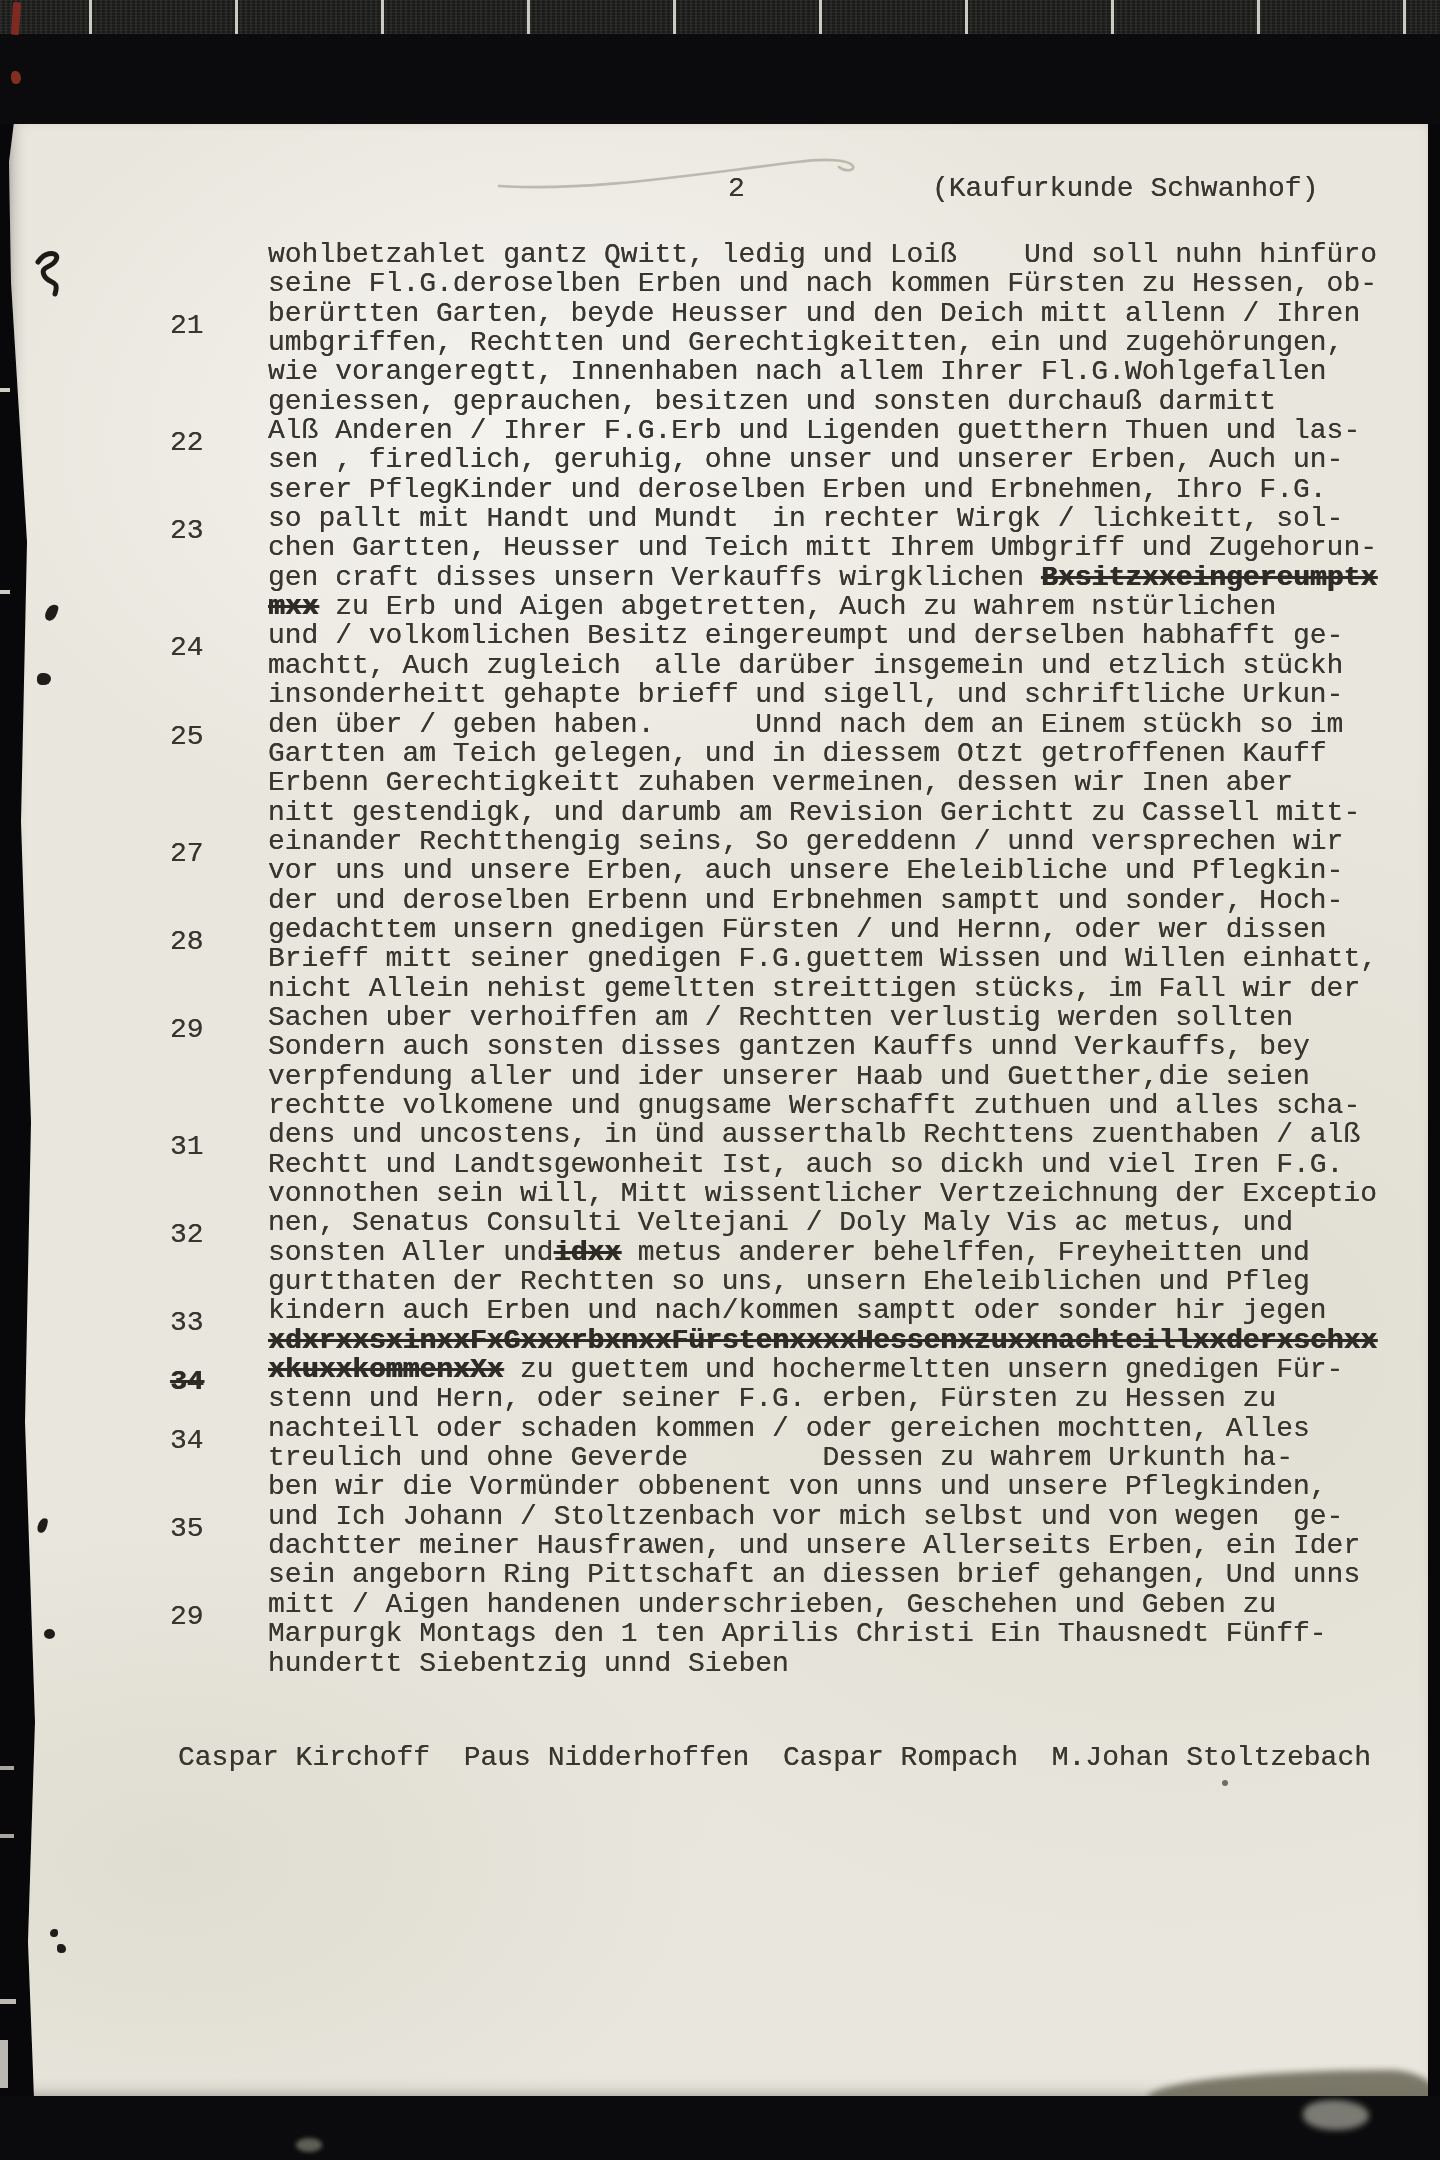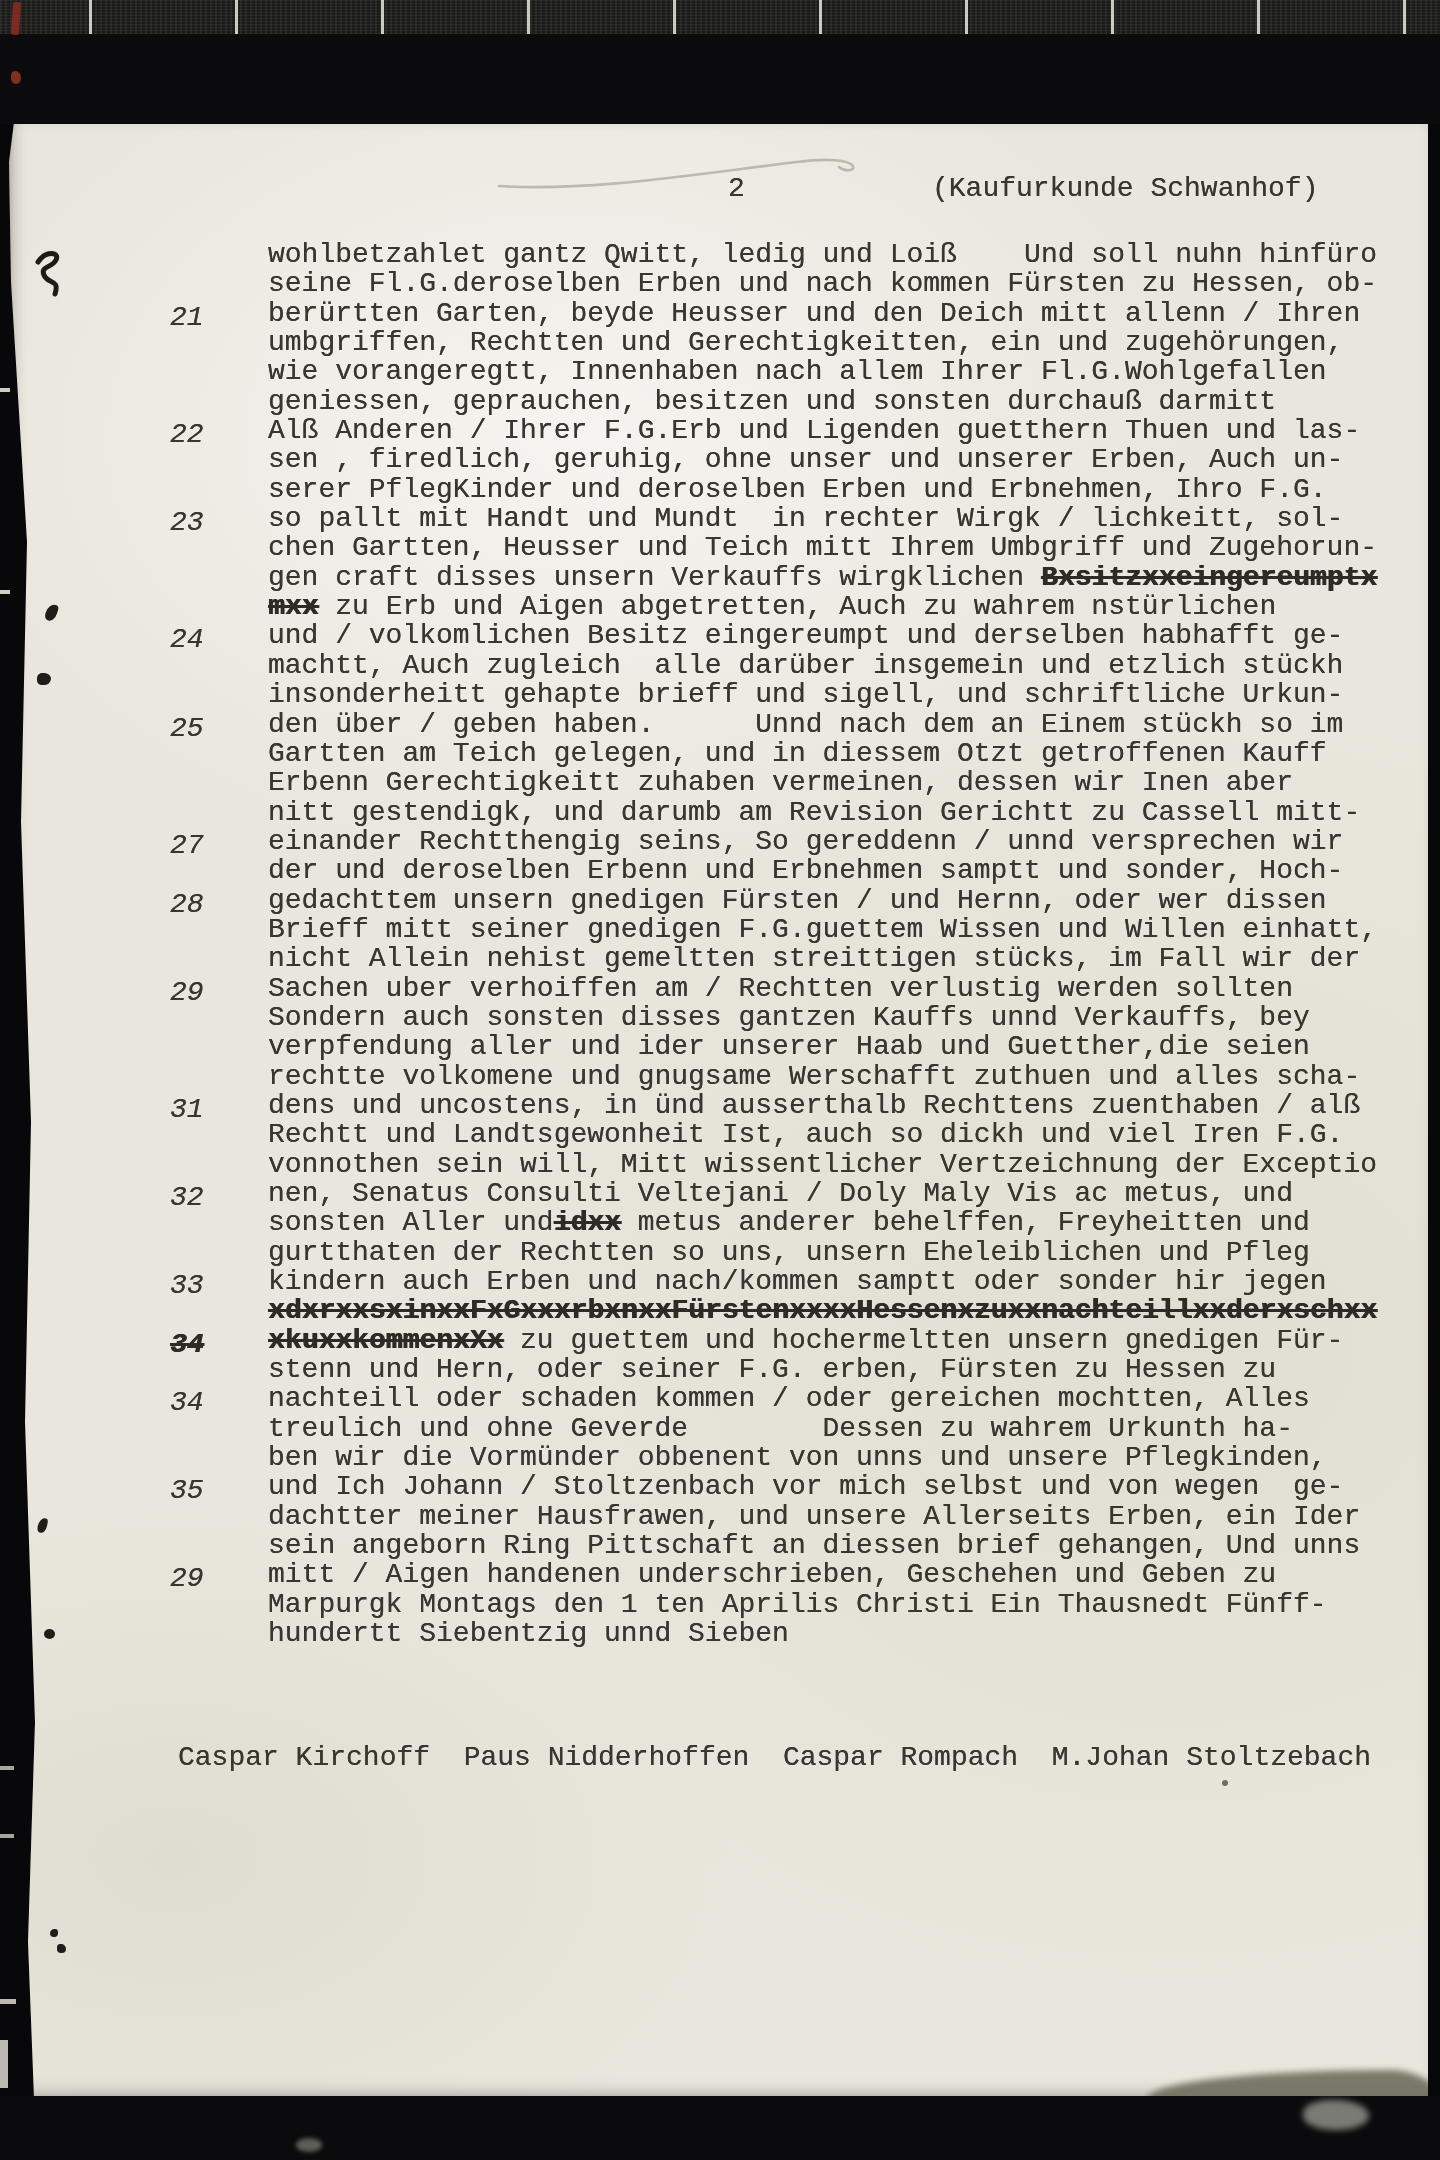--- a/index.html
+++ b/index.html
@@ -78,21 +78,21 @@
     color: #38362f;
     font-size: 28px;
     text-shadow: 0 0 0.6px rgba(45,43,38,0.8);
   }
   .header-row { position: absolute; left: 0; top: 173px; width: 1440px; height: 32px; }
   .page-number { position: absolute; left: 728px; top: 0; }
   .doc-title   { position: absolute; left: 932px; top: 0; white-space: pre; }
 
   .text-block { position: absolute; left: 0; top: 240px; width: 1146px; }
   .line { position: relative; height: 29.35px; line-height: 29.35px; white-space: pre; }
-  .line .num { position: absolute; left: 170px; top: 4px; font-style: italic; }
+  .line .num { position: absolute; left: 170px; top: 12px; }
   .line .txt { position: absolute; left: 268px; top: 0; white-space: pre; }
   .struck {
     font-weight: bold;
     color: #2c2b26;
     text-decoration: line-through;
     text-decoration-thickness: 3px;
     text-shadow: 0.8px 0 0 currentColor;
   }
   .signature-row {
     position: absolute; left: 178px; top: 1742px; white-space: pre;
@@ -144,20 +144,21 @@
       <div class="line"><span class="num"></span><span class="txt"><span>gen craft disses unsern Verkauffs wirgklichen </span><span class="struck">Bxsitzxxeingereumptx</span></span></div>
       <div class="line"><span class="num"></span><span class="txt"><span class="struck">mxx</span><span> zu Erb und Aigen abgetretten, Auch zu wahrem nstürlichen</span></span></div>
       <div class="line"><span class="num">24</span><span class="txt"><span>und / volkomlichen Besitz eingereumpt und derselben habhafft ge-</span></span></div>
       <div class="line"><span class="num"></span><span class="txt"><span>machtt, Auch zugleich  alle darüber insgemein und etzlich stückh</span></span></div>
       <div class="line"><span class="num"></span><span class="txt"><span>insonderheitt gehapte brieff und sigell, und schriftliche Urkun-</span></span></div>
       <div class="line"><span class="num">25</span><span class="txt"><span>den über / geben haben.      Unnd nach dem an Einem stückh so im</span></span></div>
       <div class="line"><span class="num"></span><span class="txt"><span>Gartten am Teich gelegen, und in diessem Otzt getroffenen Kauff</span></span></div>
       <div class="line"><span class="num"></span><span class="txt"><span>Erbenn Gerechtigkeitt zuhaben vermeinen, dessen wir Inen aber</span></span></div>
       <div class="line"><span class="num"></span><span class="txt"><span>nitt gestendigk, und darumb am Revision Gerichtt zu Cassell mitt-</span></span></div>
       <div class="line"><span class="num">27</span><span class="txt"><span>einander Rechtthengig seins, So gereddenn / unnd versprechen wir</span></span></div>
+      <div class="line"><span class="num"></span><span class="txt"><span>vor uns und unsere Erben, auch unsere Eheleibliche und Pflegkin-</span></span></div>
       <div class="line"><span class="num"></span><span class="txt"><span>der und deroselben Erbenn und Erbnehmen samptt und sonder, Hoch-</span></span></div>
       <div class="line"><span class="num">28</span><span class="txt"><span>gedachttem unsern gnedigen Fürsten / und Hernn, oder wer dissen</span></span></div>
       <div class="line"><span class="num"></span><span class="txt"><span>Brieff mitt seiner gnedigen F.G.guettem Wissen und Willen einhatt,</span></span></div>
       <div class="line"><span class="num"></span><span class="txt"><span>nicht Allein nehist gemeltten streittigen stücks, im Fall wir der</span></span></div>
       <div class="line"><span class="num">29</span><span class="txt"><span>Sachen uber verhoiffen am / Rechtten verlustig werden sollten</span></span></div>
       <div class="line"><span class="num"></span><span class="txt"><span>Sondern auch sonsten disses gantzen Kauffs unnd Verkauffs, bey</span></span></div>
       <div class="line"><span class="num"></span><span class="txt"><span>verpfendung aller und ider unserer Haab und Guetther,die seien</span></span></div>
       <div class="line"><span class="num"></span><span class="txt"><span>rechtte volkomene und gnugsame Werschafft zuthuen und alles scha-</span></span></div>
       <div class="line"><span class="num">31</span><span class="txt"><span>dens und uncostens, in ünd ausserthalb Rechttens zuenthaben / alß</span></span></div>
       <div class="line"><span class="num"></span><span class="txt"><span>Rechtt und Landtsgewonheit Ist, auch so dickh und viel Iren F.G.</span></span></div>

